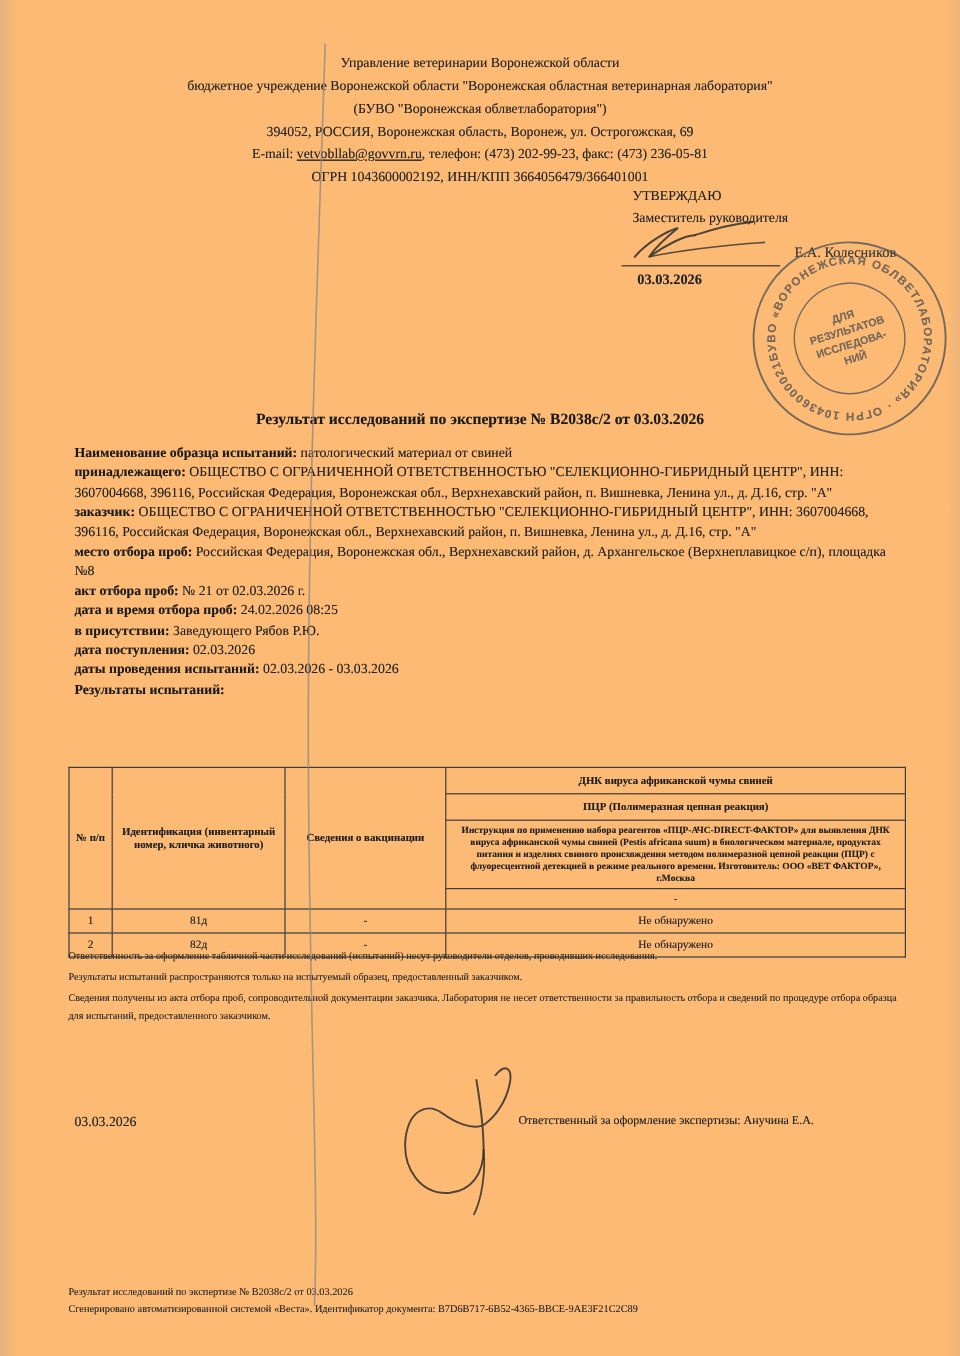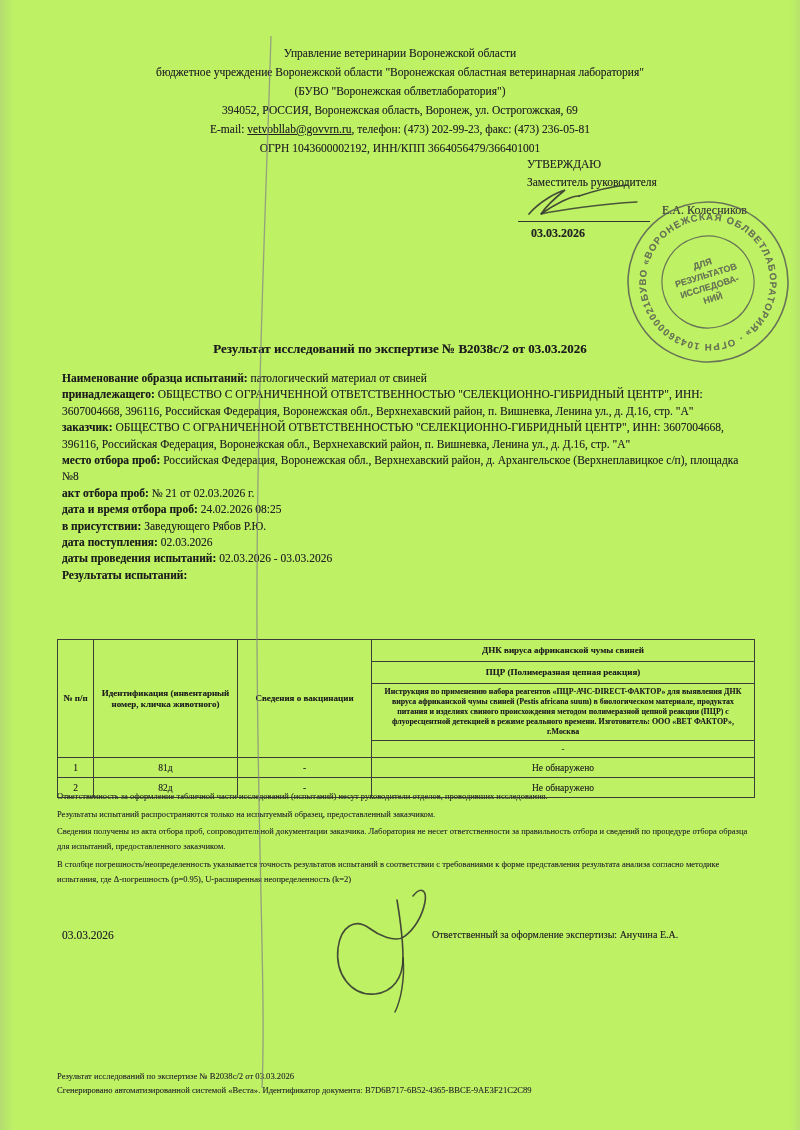--- a/index.html
+++ b/index.html
@@ -1,18 +1,18 @@
 <!DOCTYPE html>
 <html><head>
 <meta charset="utf-8">
 <style>
   html,body{margin:0;padding:0;background:#e8e8e6;}
   .page{
     position:relative;width:800px;height:1130px;margin:0 auto;
-    background:#bef264;overflow:hidden;
+    background:#fdba74;overflow:hidden;
     font-family:"Liberation Serif","DejaVu Serif",serif;
     color:#222;text-shadow:0 0 .4px rgba(50,50,50,.45);
   }
   .edge-l{position:absolute;left:0;top:0;width:14px;height:100%;
     background:linear-gradient(to right,rgba(150,150,148,.25),rgba(0,0,0,0));}
   .edge-r{position:absolute;right:0;top:0;width:10px;height:100%;
     background:linear-gradient(to left,rgba(150,150,148,.18),rgba(0,0,0,0));}
   .org{position:absolute;left:40px;top:44px;width:720px;text-align:center;
     font-size:11.5px;line-height:19px;color:#242424;}
   .org .email{text-decoration:underline;}
@@ -140,21 +140,20 @@
         <td>Не обнаружено</td>
       </tr>
     </tbody>
       </table>
   </div>
 
   <div class="footnotes">
     <p>Ответственность за оформление табличной части исследований (испытаний) несут руководители отделов, проводивших исследования.</p>
     <p>Результаты испытаний распространяются только на испытуемый образец, предоставленный заказчиком.</p>
     <p>Сведения получены из акта отбора проб, сопроводительной документации заказчика. Лаборатория не несет ответственности за правильность отбора и сведений по процедуре отбора образца для испытаний, предоставленного заказчиком.</p>
-    <p>В столбце погрешность/неопределенность указывается точность результатов испытаний в соответствии с требованиями к форме представления результата анализа согласно методике испытания, где Δ-погрешность (p=0.95), U-расширенная неопределенность (k=2)</p>
   </div>
 
   <div class="signoff-date">03.03.2026</div>
   <svg class="artifact" style="left:325px;top:878px;" width="130" height="145" viewBox="0 0 130 145">
     <path d="M88,18 C96,8 102,12 100,24 C97,40 88,52 80,58 C70,66 52,56 44,50 C30,40 16,48 13,70 C10,96 26,118 50,116 C68,114 78,100 78,80 C78,58 74,34 72,22" fill="none" stroke="#2e2e2e" stroke-width="1.6" stroke-linecap="round" opacity=".85"></path>
     <path d="M78,80 C80,100 76,122 70,134" fill="none" stroke="#2e2e2e" stroke-width="1.5" stroke-linecap="round" opacity=".85"></path>
   </svg>
   <div class="responsible">Ответственный за оформление экспертизы: Анучина Е.А.</div>
 
   <div class="footer">

